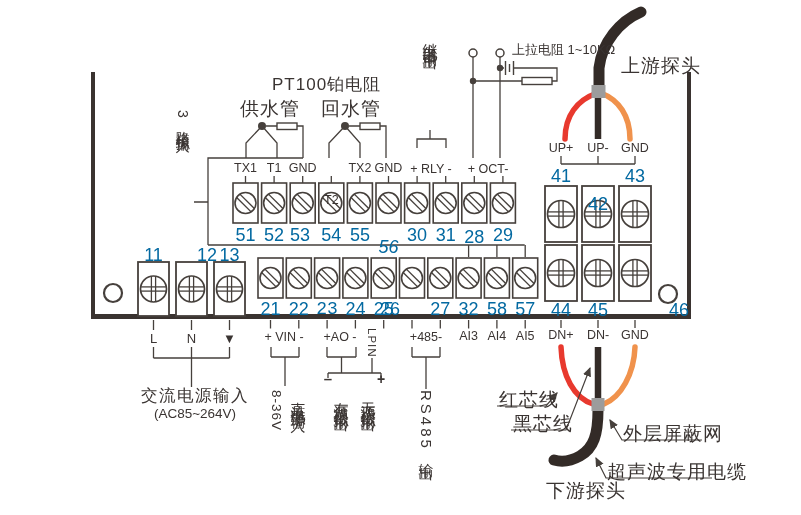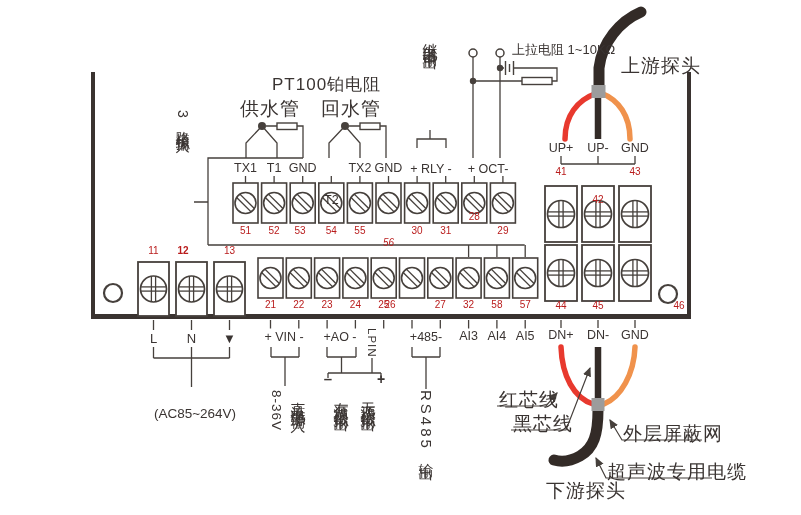--- a/index.html
+++ b/index.html
@@ -2,21 +2,21 @@
 <html><head>
 <meta charset="utf-8">
 <style>
   html,body{margin:0;padding:0;background:#fff;}
   #stage{position:relative;width:801px;height:515px;background:#ffffff;overflow:hidden;
          font-family:"Liberation Sans","DejaVu Sans",sans-serif;}
   #art{position:absolute;left:0;top:0;}
   .lbl{position:absolute;color:#3a3432;white-space:nowrap;line-height:1.05;}
   .c{transform:translateX(-50%);text-align:center;}
   .v{writing-mode:vertical-rl;}
-  .num{font-size:10px;color:#b91c1c;}
+  .num{font-size:18px;color:#0369a1;}
   .pin{font-size:12.5px;color:#3a3432;}
   .cn{font-size:19px;letter-spacing:1px;}
   .cnv{font-size:15px;letter-spacing:3px;}
   .b{font-weight:bold;}
 </style>
 </head>
 <body>
 
 <div id="stage">
   <svg id="art" width="801" height="515" viewBox="0 0 801 515">
@@ -239,20 +239,21 @@
   <div class="lbl v" style="left:183px;top:110px;transform:translateX(-50%);font-size:14px;letter-spacing:2px;">3路模拟输入</div>
 
   <div class="lbl c pin" style="left:431px;top:163px;">+ RLY -</div>
   <div class="lbl c pin" style="left:488px;top:163px;">+ OCT-</div>
 
   <div class="lbl c pin" style="left:284px;top:331px;">+ VIN -</div>
   <div class="lbl c pin" style="left:340px;top:331px;">+AO -</div>
   <div class="lbl c v" style="left:372px;top:328px;font-size:11.5px;letter-spacing:1px;transform:translateX(-50%);">LPIN</div>
   <div class="lbl c pin" style="left:426px;top:331px;">+485-</div>
 
+  <div class="lbl c" style="left:195px;top:387px;font-size:16.5px;letter-spacing:1.5px;">交流电源输入</div>
   <div class="lbl c" style="left:195px;top:407px;font-size:13.5px;">(AC85~264V)</div>
   <div class="lbl c v" style="left:276px;top:390px;font-size:13.5px;letter-spacing:1px;transform:translateX(-50%);">8-36V</div>
   <div class="lbl c v cnv" style="left:298px;top:390px;transform:translateX(-50%);">直流电源输入</div>
   <div class="lbl c v cnv" style="left:341px;top:390px;transform:translateX(-50%);">有源模拟输出</div>
   <div class="lbl c v cnv" style="left:368px;top:390px;transform:translateX(-50%);">无源模拟输出</div>
   <div class="lbl c v cnv" style="left:426px;top:390px;transform:translateX(-50%);">RS485输出</div>
   <div class="lbl c b" style="left:328px;top:371px;font-size:15px;">–</div>
   <div class="lbl c b" style="left:381px;top:372px;font-size:14px;">+</div>
 
   <div class="lbl cn" style="left:499px;top:390px;">红芯线</div>
@@ -267,35 +268,35 @@
     <div class="lbl c pin" style="left: 359.9px; top: 162px;">TX2</div>
     <div class="lbl c pin" style="left: 388.5px; top: 162px;">GND</div>
     <div class="lbl c num" style="left: 245.5px; top: 226px;">51</div>
     <div class="lbl c num" style="left: 274.1px; top: 226px;">52</div>
     <div class="lbl c num" style="left: 287px; top: 226px; margin-left: 13px;">53</div>
     <div class="lbl c num" style="left: 331.3px; top: 226px;">54</div>
     <div class="lbl c num" style="left: 359.9px; top: 226px;">55</div>
     <div class="lbl c num" style="left: 388.5px; top: 238px; font-style: italic;">56</div>
     <div class="lbl c num" style="left: 417.1px; top: 226px;">30</div>
     <div class="lbl c num" style="left: 445.7px; top: 226px;">31</div>
-    <div class="lbl c num" style="left: 474.3px; top: 212px;">28</div>
+    <div class="lbl c num" style="left: 474.3px; top: 228px;">28</div>
     <div class="lbl c num" style="left: 502.9px; top: 226px;">29</div>
     <div class="lbl c num" style="left: 270.5px; top: 300px;">21</div>
     <div class="lbl c num" style="left: 298.8px; top: 300px;">22</div>
-    <div class="lbl c num" style="left: 327.1px; top: 300px;">23</div>
+    <div class="lbl c num" style="left: 327.1px; top: 300px; font-family: Liberation Mono, monospace;">23</div>
     <div class="lbl c num" style="left: 355.4px; top: 300px;">24</div>
     <div class="lbl c num" style="left: 383.7px; top: 300px;">25</div>
     <div class="lbl c num" style="left: 390px; top: 300px;">26</div>
     <div class="lbl c num" style="left: 440.3px; top: 300px;">27</div>
     <div class="lbl c num" style="left: 468.6px; top: 300px;">32</div>
     <div class="lbl c num" style="left: 496.9px; top: 300px;">58</div>
     <div class="lbl c num" style="left: 525.2px; top: 300px;">57</div>
     <div class="lbl c num" style="left: 153.5px; top: 246px;">11</div>
     <div class="lbl c pin" style="left: 153.5px; top: 332px; font-size: 13px;">L</div>
-    <div class="lbl c num" style="left: 183px; top: 246px; font-weight: bold;">12</div>
+    <div class="lbl c num" style="left: 207px; top: 246px;">12</div>
     <div class="lbl c pin" style="left: 191.5px; top: 332px; font-size: 13px;">N</div>
     <div class="lbl c num" style="left: 229.5px; top: 246px;">13</div>
     <div class="lbl c pin" style="left: 229.5px; top: 332px; font-size: 13px;">▼</div>
     <div class="lbl c num" style="left: 561px; top: 167px;">41</div>
     <div class="lbl c num" style="left: 561px; top: 301px;">44</div>
     <div class="lbl c pin" style="left: 561px; top: 142px;">UP+</div>
     <div class="lbl c pin" style="left: 561px; top: 329px;">DN+</div>
     <div class="lbl c pin" style="left: 468.6px; top: 330px;">AI3</div>
     <div class="lbl c num" style="left: 598px; top: 167px; margin-top: 28px;">42</div>
     <div class="lbl c num" style="left: 598px; top: 301px;">45</div>

